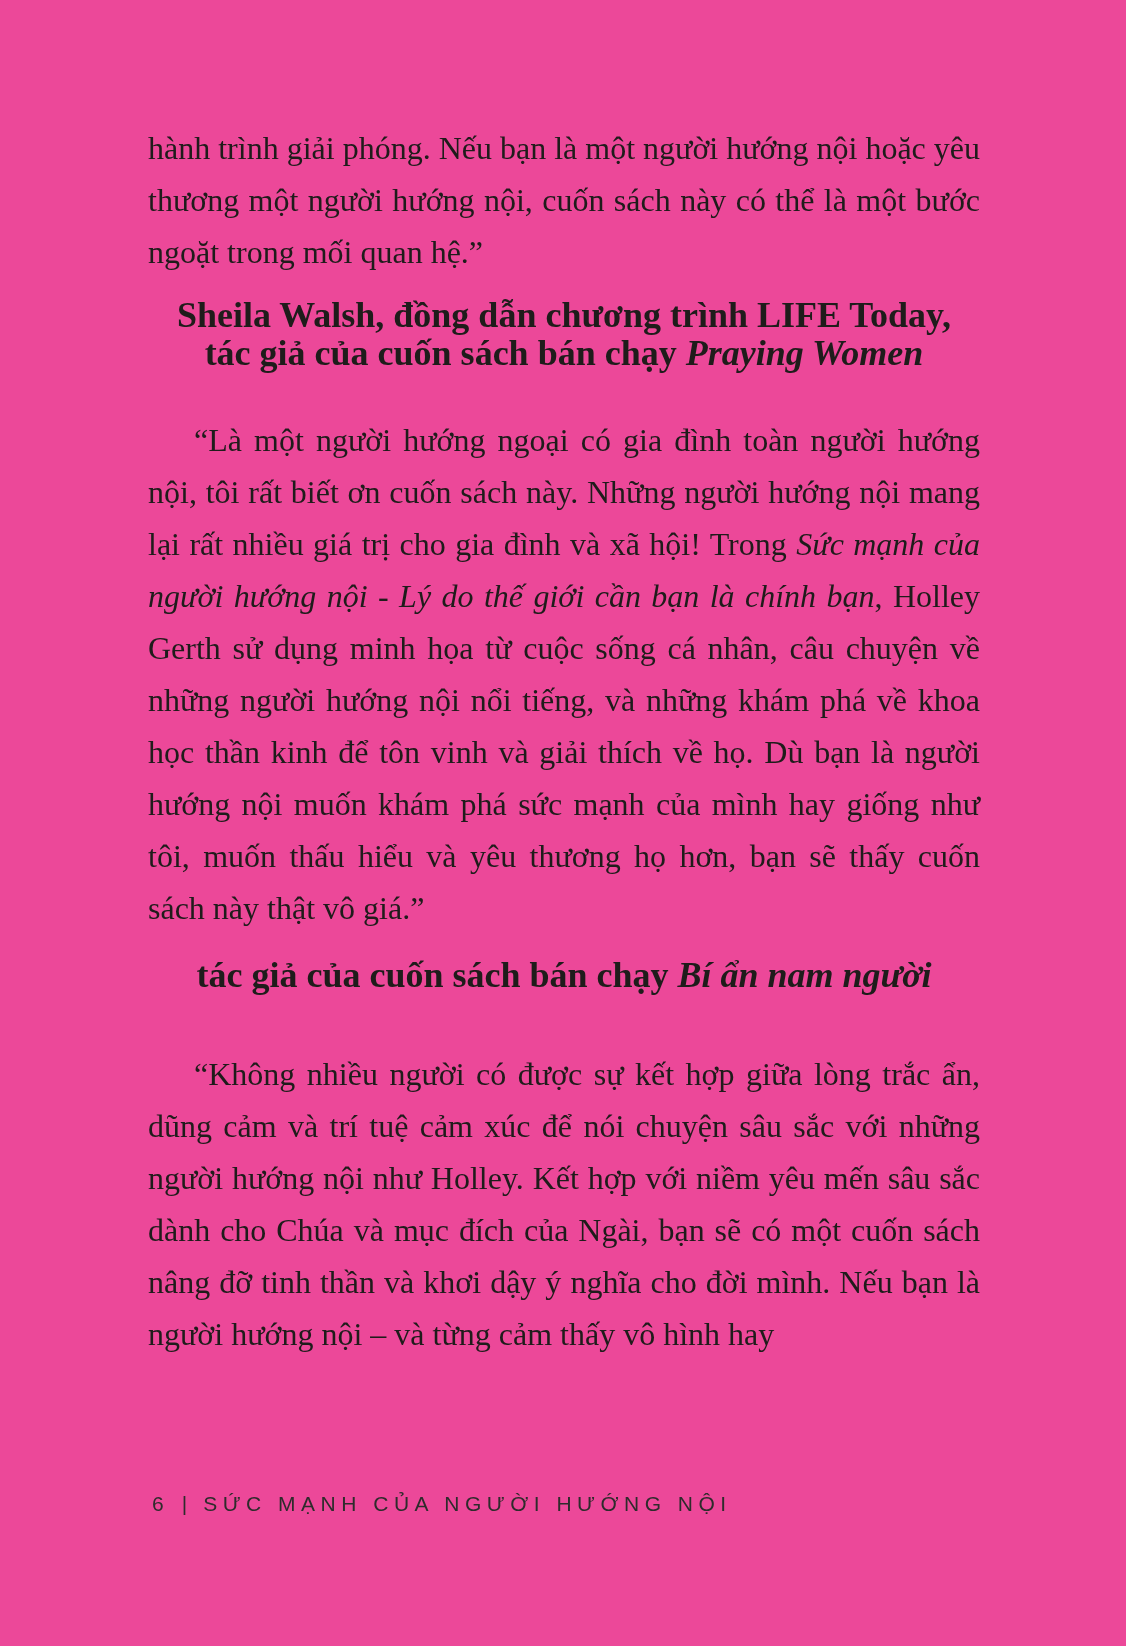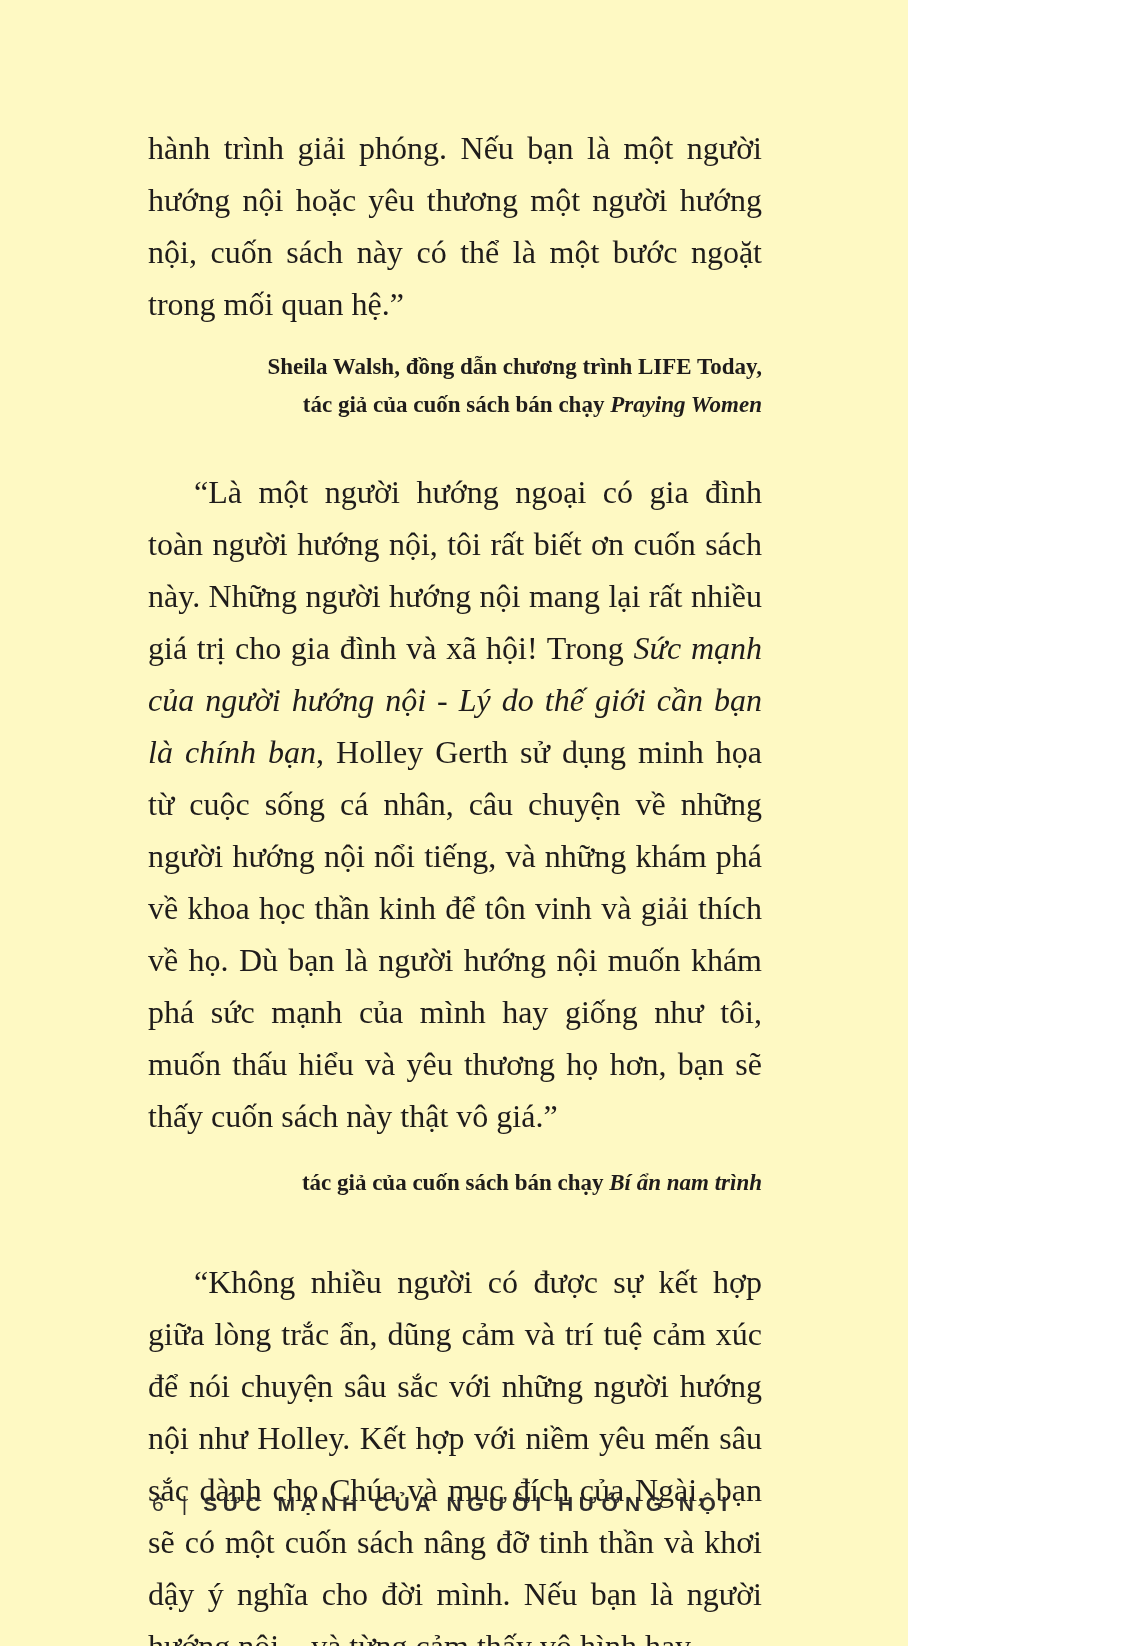--- a/index.html
+++ b/index.html
@@ -2,42 +2,42 @@
 <html><head>
 <meta charset="utf-8">
 <style>
   html, body {
     margin: 0;
     padding: 0;
     background: #ffffff;
   }
   .page {
     position: relative;
-    width: 908px;
+    width: 1126px;
     height: 1646px;
-    background: #fef9c3;
+    background: #ec4899;
     box-sizing: border-box;
     padding: 122px 146px 0 148px;
     font-family: "Liberation Serif", "DejaVu Serif", serif;
     color: #1f1c1b;
     overflow: hidden;
   }
   .body-para {
     margin: 0;
     font-size: 32px;
     line-height: 52px;
     text-align: justify;
   }
   .body-para.indented {
     text-indent: 46px;
   }
   .attribution {
-    text-align: right;
+    text-align: center;
     font-weight: bold;
-    font-size: 23px;
+    font-size: 36px;
     color: #1f1c1b;
   }
   .attr-line {
     margin: 0;
   }
   .attribution.attr-1 {
     margin-top: 18px;
     line-height: 38px;
   }
   .attribution.attr-2 {
@@ -65,41 +65,40 @@
   }
   .page-num {
     letter-spacing: 2px;
   }
   .footer-sep {
     margin: 0 16px;
     font-weight: 300;
   }
   .running-title {
     letter-spacing: 5.5px;
-    font-weight: bold;
   }
 </style>
 </head>
 <body>
 
 <div class="page">
 
   <main>
 
     <p class="body-para"><span>hành trình giải phóng. Nếu bạn là một người hướng nội hoặc yêu thương một người hướng nội, cuốn sách này có thể là một bước ngoặt trong mối quan hệ.”</span></p>
 
     <div class="attribution attr-1">
       <p class="attr-line"><span>Sheila Walsh, đồng dẫn chương trình LIFE Today,</span></p>
       <p class="attr-line"><span>tác giả của cuốn sách bán chạy </span><em>Praying Women</em></p>
     </div>
 
     <p class="body-para indented quote-2"><span>“Là một người hướng ngoại có gia đình toàn người hướng nội, tôi rất biết ơn cuốn sách này. Những người hướng nội mang lại rất nhiều giá trị cho gia đình và xã hội! Trong </span><em>Sức mạnh của người hướng nội - Lý do thế giới cần bạn là chính bạn</em><span>, Holley Gerth sử dụng minh họa từ cuộc sống cá nhân, câu chuyện về những người hướng nội nổi tiếng, và những khám phá về khoa học thần kinh để tôn vinh và giải thích về họ. Dù bạn là người hướng nội muốn khám phá sức mạnh của mình hay giống như tôi, muốn thấu hiểu và yêu thương họ hơn, bạn sẽ thấy cuốn sách này thật vô giá.”</span></p>
 
     <div class="attribution attr-2">
-      <p class="attr-line"><span>tác giả của cuốn sách bán chạy </span><em>Bí ẩn nam trình</em></p>
+      <p class="attr-line"><span>tác giả của cuốn sách bán chạy </span><em>Bí ẩn nam người</em></p>
     </div>
 
     <p class="body-para indented quote-3"><span>“Không nhiều người có được sự kết hợp giữa lòng trắc ẩn, dũng cảm và trí tuệ cảm xúc để nói chuyện sâu sắc với những người hướng nội như Holley. Kết hợp với niềm yêu mến sâu sắc dành cho Chúa và mục đích của Ngài, bạn sẽ có một cuốn sách nâng đỡ tinh thần và khơi dậy ý nghĩa cho đời mình. Nếu bạn là người hướng nội – và từng cảm thấy vô hình hay</span></p>
 
   </main>
 
   <footer class="page-footer">
     <span class="page-num">6</span>
     <span class="footer-sep">|</span>
     <span class="running-title">SỨC MẠNH CỦA NGƯỜI HƯỚNG NỘI</span>

